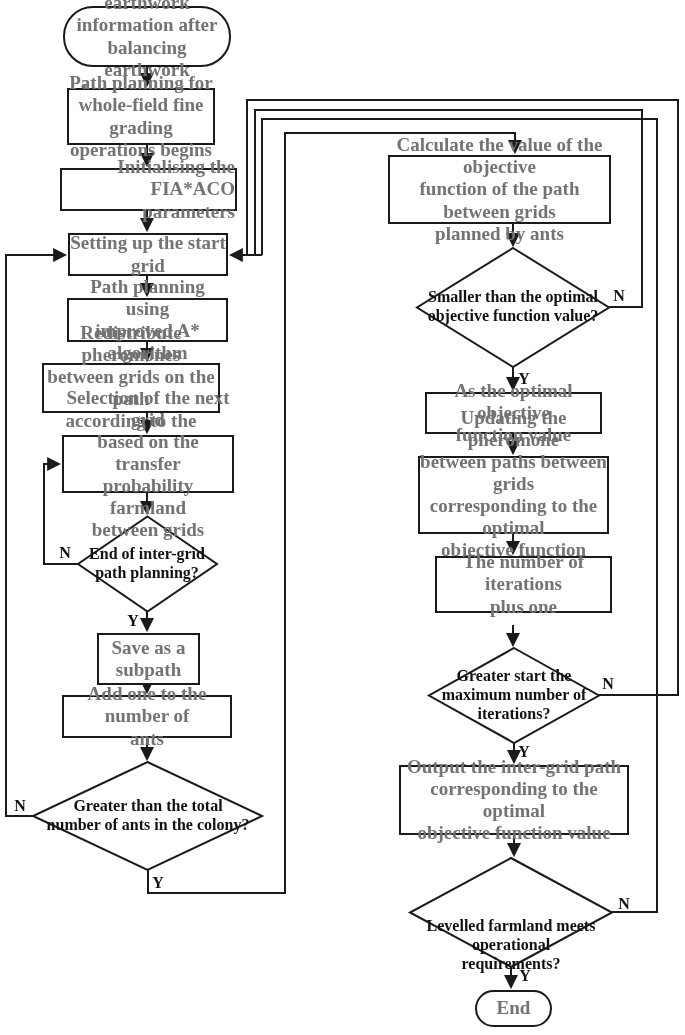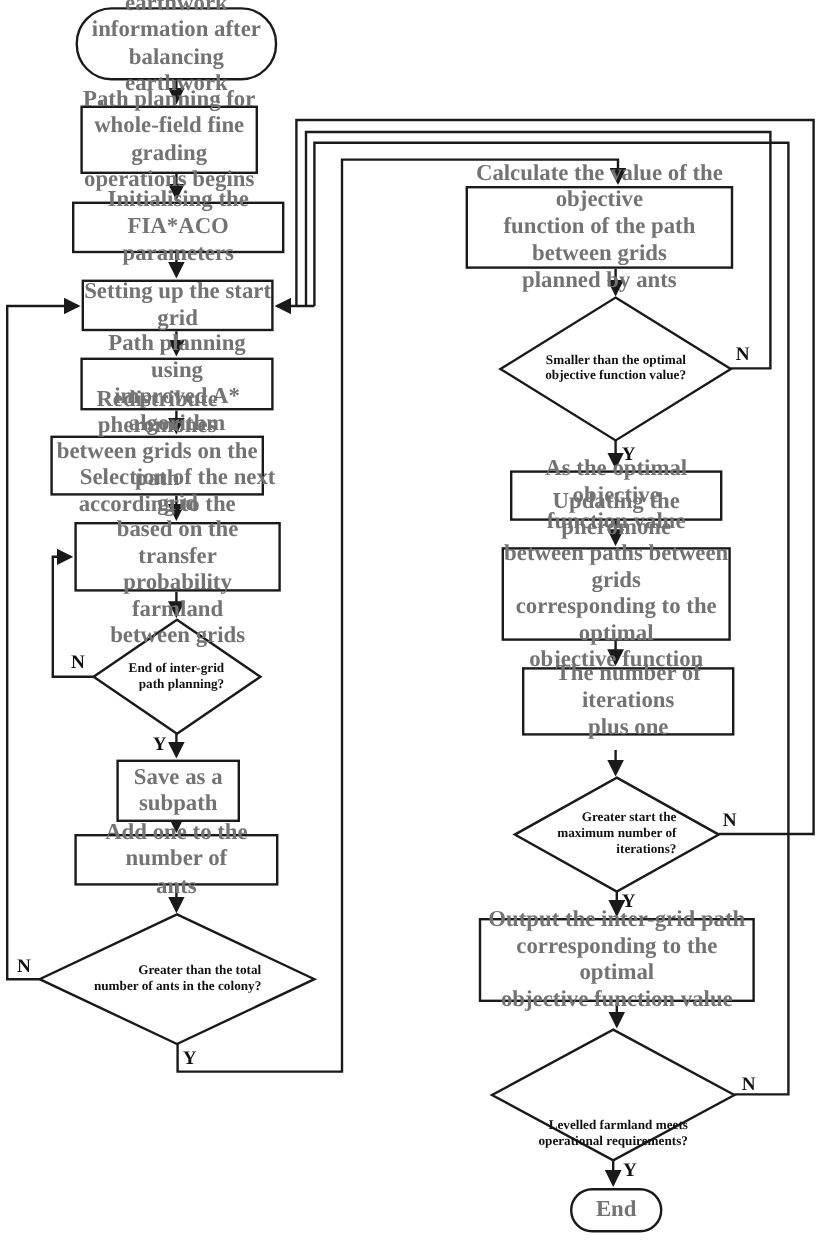--- a/index.html
+++ b/index.html
@@ -38,23 +38,23 @@
   }
   .rect {
     border: 2px solid #1a1a1a;
   }
   .terminator {
     border: 2px solid #1a1a1a;
   }
   .diamond-label {
     position: absolute;
     transform: translate(-50%, -50%);
-    text-align: right;
+    text-align: center;
     font-weight: bold;
-    font-size: 11px;
+    font-size: 16px;
     line-height: 1.18;
     color: #111111;
     white-space: pre-line;
     background: transparent;
   }
   .branch-label {
     position: absolute;
     transform: translate(-50%, -50%);
     font-weight: bold;
     font-size: 16px;
@@ -120,21 +120,21 @@
 
   <div class="node terminator" style="left:63px; top:6px; width:168px; height:61px; border-radius:30px;">Farmland earthwork
 information after
 balancing earthwork
 between regions</div>
 
   <div class="node rect" style="left:67px; top:88px; width:148px; height:57px;">Path planning for
 whole-field fine grading
 operations begins</div>
 
-  <div class="node rect" style="left:60px; top:168px; width:177px; height:43px;">Initialising the FIA*ACO
+  <div class="node rect" style="left:60px; top:168px; width:177px; height:43px;text-align:right;">Initialising the FIA*ACO
 parameters</div>
 
   <div class="node rect" style="left:68px; top:233px; width:160px; height:43px;">Setting up the start grid</div>
 
   <div class="node rect" style="left:67px; top:298px; width:161px; height:44px;">Path planning using
 improved A* algorithm</div>
 
   <div class="node rect" style="left:42px; top:363px; width:178px; height:50px;">Redistribute pheromones
 between grids on the path
 according to the planned path</div>

